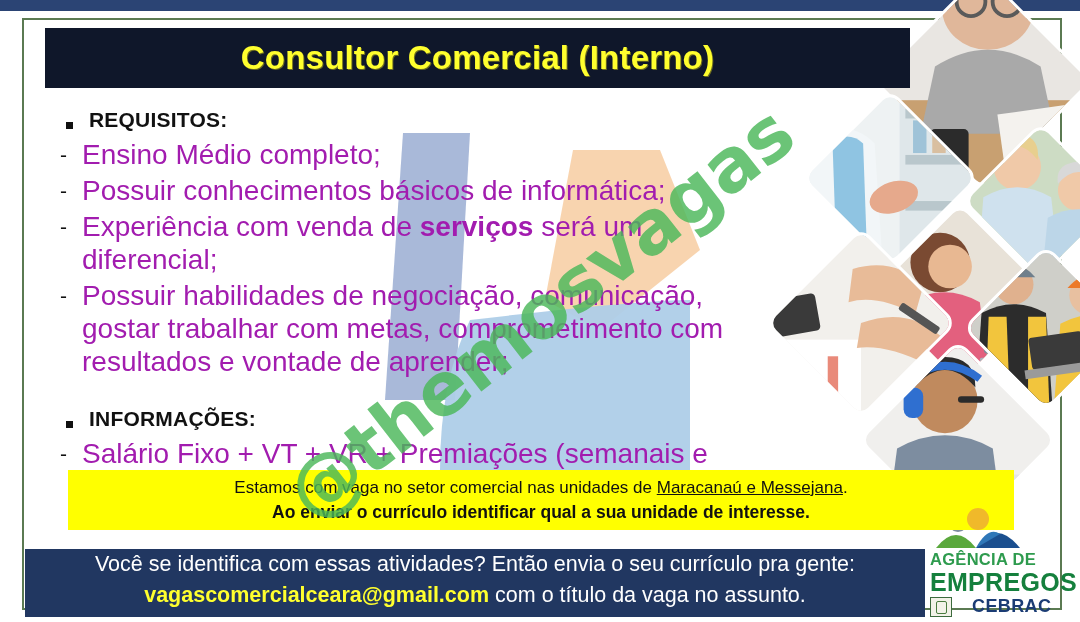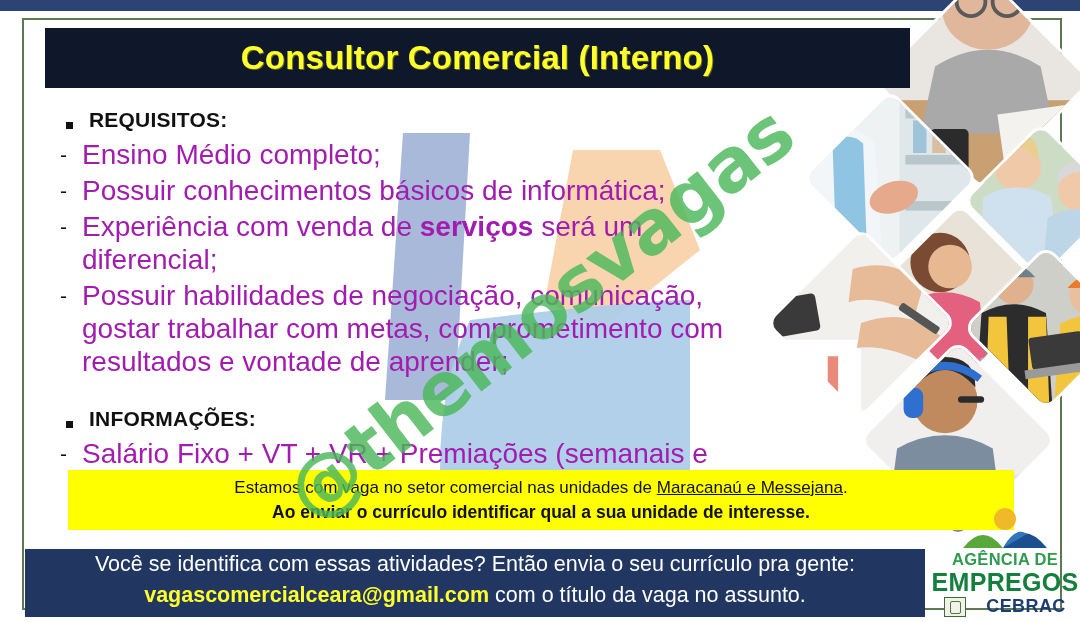--- a/index.html
+++ b/index.html
@@ -67,21 +67,21 @@
     position:absolute;left:25px;top:549px;width:900px;height:68px;
     background:#213761;z-index:5;display:flex;flex-direction:column;
     align-items:center;
   }
   .ft-line1{font-size:21.5px;color:#ffffff;line-height:31px;white-space:nowrap;}
   .ft-line2{font-size:21.5px;color:#ffffff;line-height:31px;white-space:nowrap;}
   .ft-line2 .mail{color:#ffff2e;font-weight:bold;}
 
   
   .logo{position:absolute;left:930px;top:508px;width:150px;height:114px;z-index:6;
-        display:flex;flex-direction:column;align-items:center;}
+        display:flex;flex-direction:column;}
   .logo-mark{position:relative;width:96px;height:42px;}
   .logo-l1{font-size:16.5px;font-weight:bold;color:#2e9b4e;letter-spacing:.3px;line-height:19px;}
   .logo-l2{font-size:25px;font-weight:bold;color:#15803d;letter-spacing:.3px;line-height:26px;}
   .logo-l3row{display:flex;align-items:center;gap:20px;margin-top:1px;}
   .logo-l3{font-size:18px;font-weight:bold;color:#1b3c74;letter-spacing:.4px;}
   .cebrac-mark{width:20px;height:18px;border:1.5px solid #3d6b3d;position:relative;
                background:#f2f2e8;}
   .cebrac-mark:after{content:"";position:absolute;left:5px;top:3px;width:9px;height:11px;
                border:1.5px solid #4a7c3f;border-radius:2px;}
 

